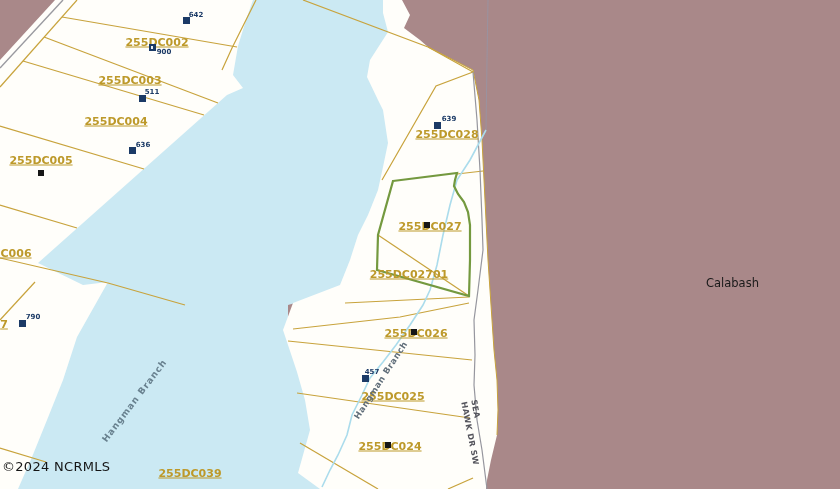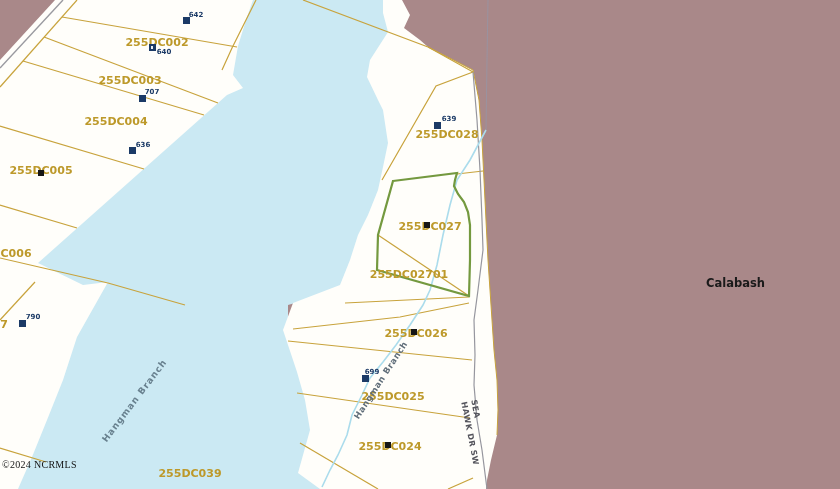--- a/index.html
+++ b/index.html
@@ -5,45 +5,45 @@
   html,body{margin:0;padding:0;background:#e8e8e8;}
   #stage{
     position:relative;width:840px;height:489px;overflow:hidden;
     background:#a98889;
     font-family:"DejaVu Sans","Liberation Sans",sans-serif;
   }
   #mapsvg{position:absolute;left:0;top:0;}
   .plabel{
     position:absolute;transform:translate(-50%,-50%);
     font-size:11px;font-weight:bold;color:#bd992a;
-    white-space:nowrap;letter-spacing:0px;line-height:11px;
+    white-space:nowrap;letter-spacing:0px;line-height:11px;text-decoration:underline;
   }
   .addr{
     position:absolute;transform:translate(-50%,-50%);
     font-size:7px;font-weight:bold;color:#1b3a66;
     white-space:nowrap;line-height:7px;
   }
   .navy-sq{position:absolute;width:7px;height:7px;background:#1b3a66;}
   .navy-sq .dot{position:absolute;left:2px;top:2px;width:2px;height:3px;background:#e9eef5;}
   .black-sq{position:absolute;width:6px;height:6px;background:#161616;}
   .road-label{
     position:absolute;font-size:8px;font-weight:bold;color:#54545c;
     line-height:9.5px;letter-spacing:0.4px;white-space:nowrap;
     transform:rotate(79deg);transform-origin:0 0;
   }
   .branch-label{
     position:absolute;font-size:8.5px;color:#5f6d79;font-weight:bold;
     white-space:nowrap;transform-origin:0 50%;letter-spacing:0.6px;
   }
   .branch-label.on-water{font-size:9px;color:#68808e;letter-spacing:1px;}
   .place-label{
-    position:absolute;font-size:11.5px;font-weight:bold;color:#1a1a1a;white-space:nowrap;
+    position:absolute;font-size:11.5px;font-weight:normal;color:#1a1a1a;white-space:nowrap;
   }
   .copyright{
-    position:absolute;font-size:10px;color:#151515;white-space:nowrap;letter-spacing:0.3px;font-family:Liberation Serif, serif;
+    position:absolute;font-size:13px;color:#151515;white-space:nowrap;letter-spacing:0.3px;
   }
 </style>
 </head>
 <body>
 
 <div id="stage">
 
   <svg id="mapsvg" width="840" height="489" viewBox="0 0 840 489">
 
     <rect x="0" y="0" width="840" height="489" fill="#a98889"></rect>
@@ -88,21 +88,21 @@
     <polyline points="488,0 487,60 486,130" stroke="#9a93a0" stroke-width="1" fill="none"></polyline>
 
     <polyline points="486,130 470,160 457,180 450,205 443,235 437,265 430,290 423,305 410,325 396,345 383,362 370,378 362,395 352,415 347,435 338,455 330,470 322,487" fill="none" stroke="#abdcec" stroke-width="1.6"></polyline>
 
     <polygon fill="none" stroke="#74993f" stroke-width="2.2" points="393,181 457,173 455,180 454,186 458,194 464,202 468,212 470,225 470,260 469,296 377,270 378,235"></polygon>
   </svg>
 
   <div class="plabel" style="left:157px;top:42px">255DC002</div>
   <div class="plabel" style="left:130px;top:80px">255DC003</div>
   <div class="plabel" style="left:116px;top:121px">255DC004</div>
-  <div class="plabel" style="left:41px;top:170px">255DC005</div>
+  <div class="plabel" style="left:41px;top:160px">255DC005</div>
   <div class="plabel" style="left:0px;top:253px">255DC006</div>
   <div class="plabel" style="left:447px;top:134px">255DC028</div>
   <div class="plabel" style="left:430px;top:226px">255DC027</div>
   <div class="plabel" style="left:409px;top:274px">255DC02701</div>
   <div class="plabel" style="left:416px;top:333px">255DC026</div>
   <div class="plabel" style="left:393px;top:396px">255DC025</div>
   <div class="plabel" style="left:390px;top:446px">255DC024</div>
   <div class="plabel" style="left:190px;top:473px">255DC039</div>
   <div class="plabel" style="left:4px;top:324px">7</div>
 
@@ -110,36 +110,36 @@
   <div class="black-sq" style="left:424px;top:222px"></div>
   <div class="black-sq" style="left:411px;top:329px"></div>
   <div class="black-sq" style="left:385px;top:442px"></div>
 
   <div class="navy-sq" style="left:183px;top:17px"></div>
   <div class="addr" style="left:196px;top:15px">642</div>
 
   <div class="navy-sq" style="left:149px;top:44px">
       <span class="dot"></span>
     </div>
-  <div class="addr" style="left:164px;top:52px">640</div>
+  <div class="addr" style="left:164px;top:52px">900</div>
 
   <div class="navy-sq" style="left:139px;top:95px"></div>
-  <div class="addr" style="left:152px;top:92px">707</div>
+  <div class="addr" style="left:152px;top:92px">511</div>
 
   <div class="navy-sq" style="left:129px;top:147px"></div>
   <div class="addr" style="left:143px;top:145px">636</div>
 
   <div class="navy-sq" style="left:19px;top:320px"></div>
   <div class="addr" style="left:33px;top:317px">790</div>
 
   <div class="navy-sq" style="left:434px;top:122px"></div>
   <div class="addr" style="left:449px;top:119px">639</div>
 
   <div class="navy-sq" style="left:362px;top:375px"></div>
-  <div class="addr" style="left:372px;top:372px">699</div>
+  <div class="addr" style="left:372px;top:372px">457</div>
 
   <div class="road-label" style="left:478px;top:399px">
     <div>SEA</div>
     <div>HAWK DR SW</div>
   </div>
 
   <div class="branch-label" style="left:356px;top:413px;transform:rotate(-57deg)">Hangman Branch</div>
   <div class="branch-label on-water" style="left:104px;top:436px;transform:rotate(-53deg)">Hangman Branch</div>
 
   <div class="place-label" style="left:706px;top:276px">Calabash</div>

